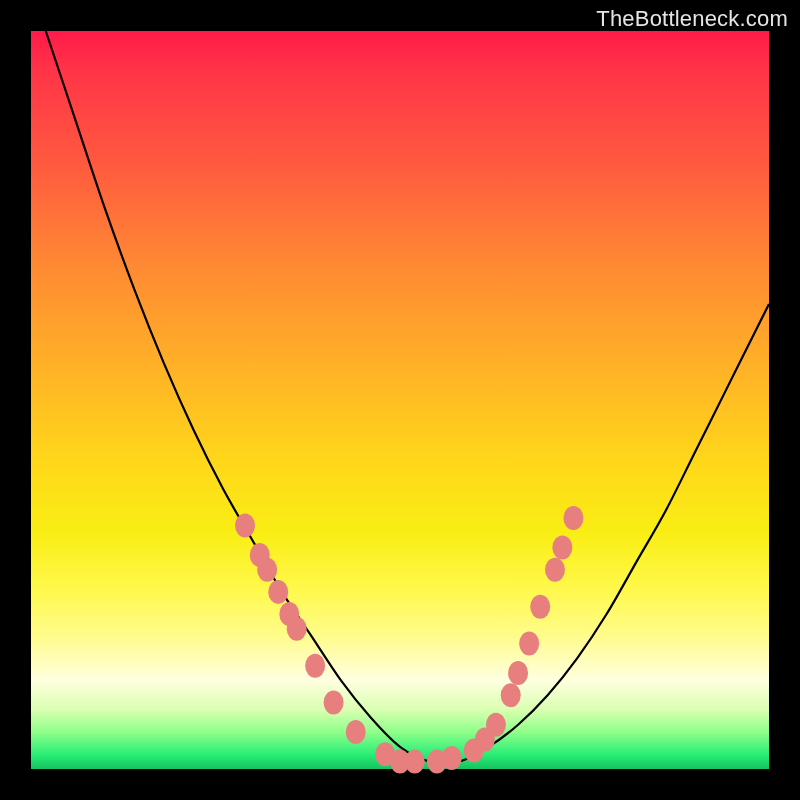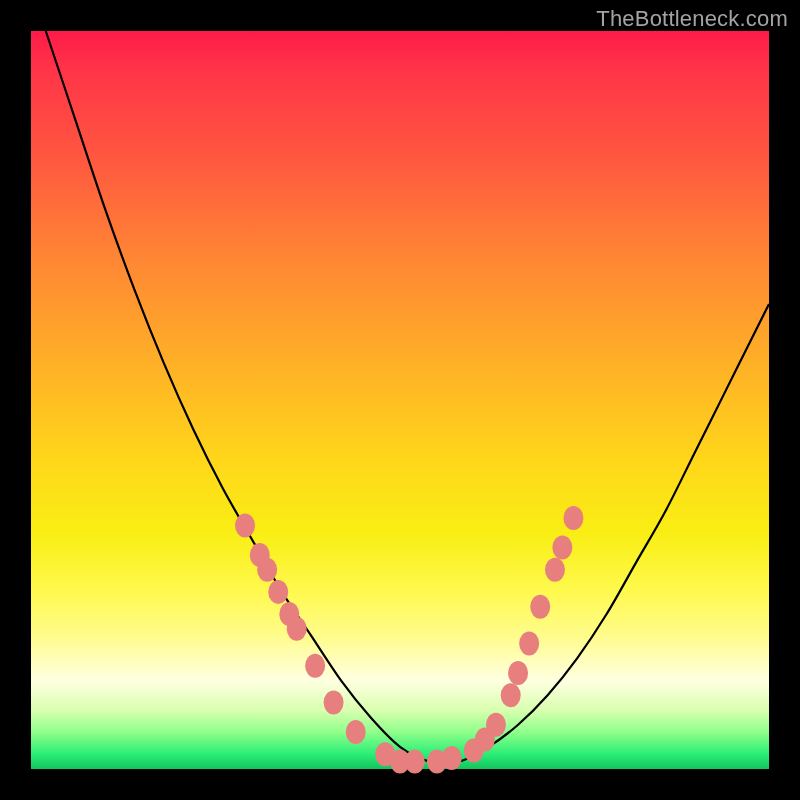--- a/index.html
+++ b/index.html
@@ -38,21 +38,21 @@
       #ffffe0 88%,
       #d9ffb0 92%,
       #8fff8a 95%,
       #2aee76 98%,
       #14c45e 100%);
   }
   .watermark {
     position: absolute;
     top: 6px;
     right: 12px;
-    color: #a3a3a3;
+    color: #e5e5e5;
     font-size: 22px;
     letter-spacing: 0.2px;
     font-weight: 400;
   }
   svg.curve {
     position: absolute;
     left: 0;
     top: 0;
     width: 738px;
     height: 738px;

